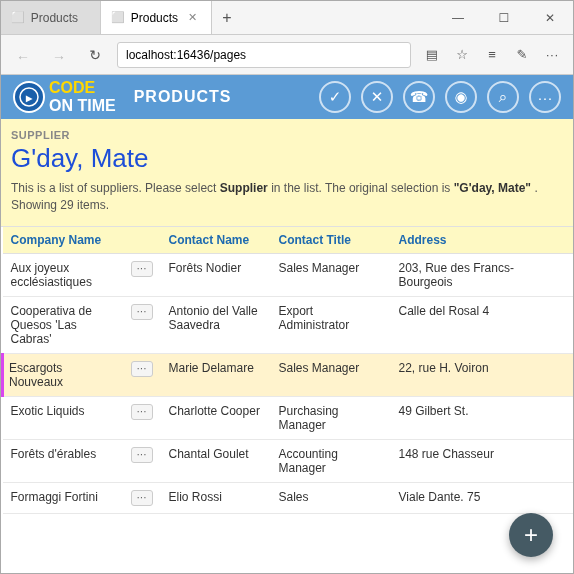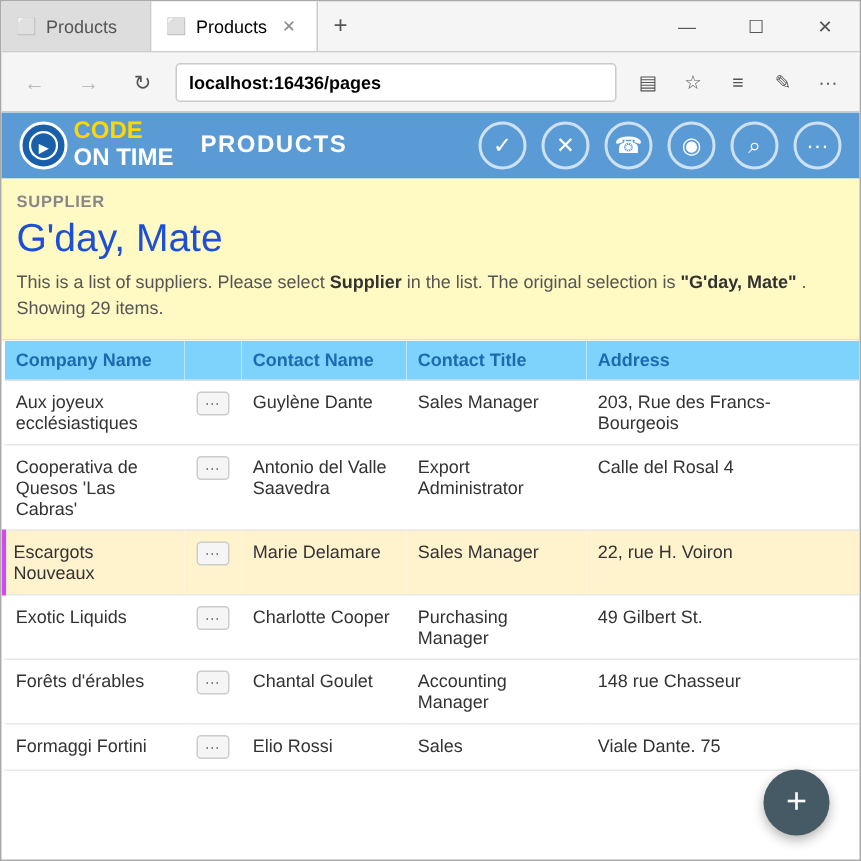--- a/index.html
+++ b/index.html
@@ -105,21 +105,20 @@
     .nav-btn.disabled { color: #bbb; cursor: default; }
     .address-input {
       flex: 1;
       height: 26px;
       border: 1px solid #ccc;
       border-radius: 3px;
       padding: 0 8px;
       font-size: 12px;
       background: #fff;
       outline: none;
-      font-weight: bold;
     }
     .address-icons {
       display: flex;
       align-items: center;
       gap: 4px;
     }
     .addr-icon {
       width: 26px;
       height: 26px;
       display: flex;
@@ -226,21 +225,21 @@
       background: #fff;
       position: relative;
     }
 
     .data-table {
       width: 100%;
       border-collapse: collapse;
     }
 
     .data-table thead th {
-      background: #7dd3fc;
+      background: #fef9c3;
       color: #1e6ab0;
       font-size: 12px;
       font-weight: 600;
       padding: 6px 8px;
       text-align: left;
       border-bottom: 1px solid #e0e0e0;
       position: sticky;
       top: 0;
       z-index: 1;
     }
@@ -389,21 +388,21 @@
             <th class="col-more"></th>
             <th class="col-contact">Contact Name</th>
             <th class="col-title">Contact Title</th>
             <th class="col-address">Address</th>
           </tr>
         </thead>
         <tbody id="table-body">
         <tr>
               <td class="col-company">Aux joyeux ecclésiastiques</td>
               <td class="col-more"><span class="more-btn">···</span></td>
-              <td class="col-contact">Guylène Dante</td>
+              <td class="col-contact">Forêts Nodier</td>
               <td class="col-title">Sales Manager</td>
               <td class="col-address">203, Rue des Francs-Bourgeois</td>
             </tr>
             <tr>
               <td class="col-company">Cooperativa de Quesos 'Las Cabras'</td>
               <td class="col-more"><span class="more-btn">···</span></td>
               <td class="col-contact">Antonio del Valle Saavedra</td>
               <td class="col-title">Export Administrator</td>
               <td class="col-address">Calle del Rosal 4</td>
             </tr>

